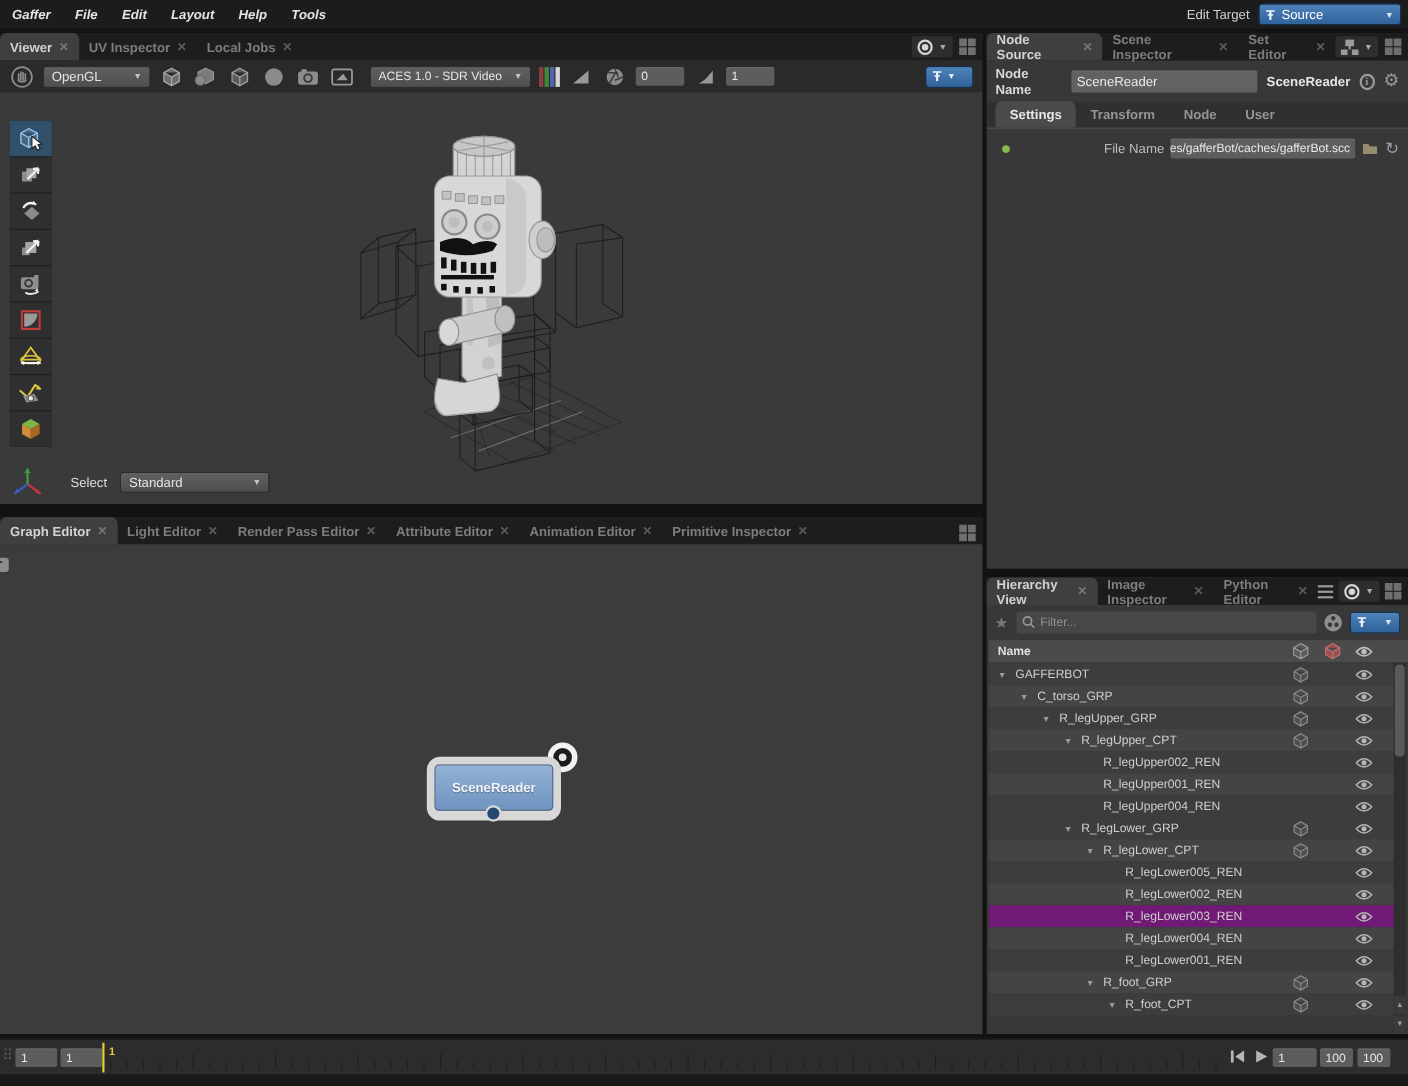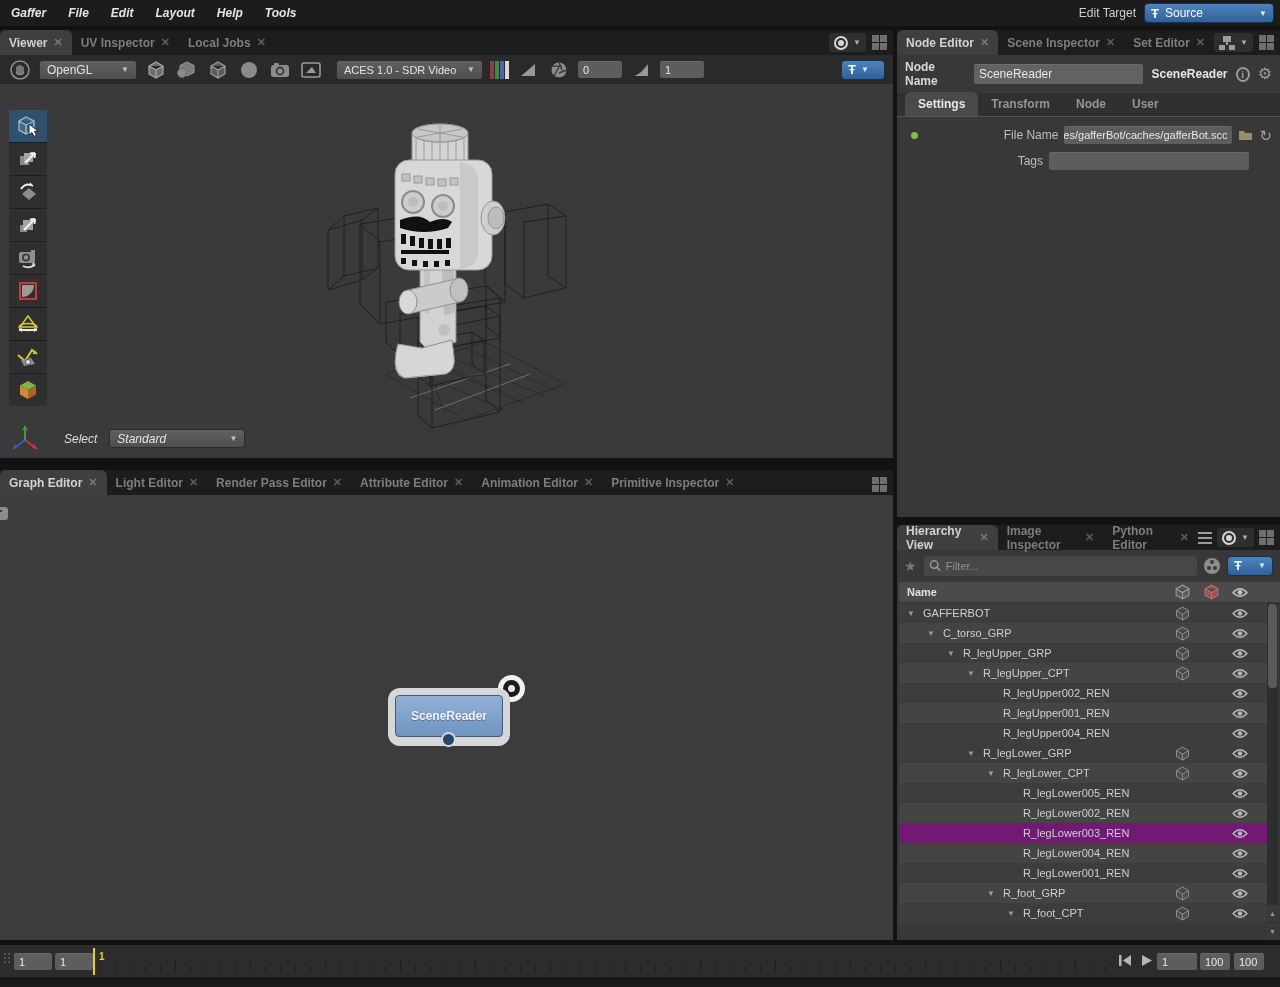--- a/index.html
+++ b/index.html
@@ -48,21 +48,21 @@
   
   #viewer-panel { left:0; top:30px; width:893px; height:428px; background:#2b2b2b; }
   #viewer-toolbar { position:absolute; left:0; top:25px; right:0; height:29px; background:#2a2a2a; display:flex; align-items:center; gap:7px; padding:0 8px; }
   .tbtn { width:24px; height:22px; display:flex; align-items:center; justify-content:center; border-radius:3px; }
   #viewport { position:absolute; left:0; top:54px; right:0; bottom:0; background:#3a3a3a; }
 
   #tool-column { position:absolute; left:9px; top:26px; width:38px; background:#1d1d1d; display:flex; flex-direction:column; gap:1px; }
   .tool-btn { width:38px; height:32px; background:#2f2f2f; display:flex; align-items:center; justify-content:center; }
   .tool-btn.active { background:#30506b; }
 
-  #select-row { position:absolute; left:64px; bottom:10px; display:flex; align-items:center; gap:12px;font-style:italic; }
+  #select-row { position:absolute; left:64px; bottom:10px; display:flex; align-items:center; gap:12px; }
   #select-label { font-size:12px; color:#dedede; }
   #select-dropdown { width:136px; height:19px; }
 
   
   #graph-panel { left:0; top:470px; width:893px; height:470px; background:#3c3c3c; }
   #graph-content { position:absolute; left:0; top:25px; right:0; bottom:0; background:#3c3c3c; }
 
   #scene-node { position:absolute; left:388px; top:193px; width:122px; height:58px; }
   #scene-node .halo { position:absolute; inset:0; background:#d7d7d7; border-radius:12px; }
   #scene-node .body { position:absolute; left:7px; top:7px; right:7px; bottom:9px; background:linear-gradient(#93b1d5,#6f94c0); border:1px solid #3e5c80; border-radius:4px; display:flex; align-items:center; justify-content:center; }
@@ -493,21 +493,21 @@
           <span>SceneReader</span>
         </div>
       <div class="port"></div>
     </div>
   </div>
 </div>
 
 <div id="node-editor-panel" class="panel">
   <div class="tabbar" id="nodeeditor-tabbar">
     <div class="tab active">
-        <span>Node Editor</span>
+        <span>Node Source</span>
         <span class="x">✕</span>
       </div>
       <div class="tab">
         <span>Scene Inspector</span>
         <span class="x">✕</span>
       </div>
       <div class="tab">
         <span>Set Editor</span>
         <span class="x">✕</span>
       </div>
@@ -553,26 +553,20 @@
     <div id="file-name-input" class="field">
         <span>rces/gafferBot/caches/gafferBot.scc</span>
       </div>
     <svg width="15" height="12" viewBox="0 0 15 12">
         <path d="M1 2 h5 l1.5 2 H14 v7 H1 Z" fill="#8f8option872"></path>
         <path d="M1 2 h5 l1.5 2 H14 v7 H1 Z" fill="#988c6e"></path>
       </svg>
     <span class="refresh-icon" style="margin-right:8px;">↻</span>
   </div>
 
-  <div class="ne-row" style="top:122px;left:0;">
-    <span class="ne-label" style="flex:1;">Tags</span>
-    <div id="tags-input" class="field" style="margin-right:31px;">
-        <span></span>
-      </div>
-  </div>
 </div>
 
 <div id="hierarchy-panel" class="panel">
   <div class="tabbar" id="hierarchy-tabbar">
     <div class="tab active">
         <span>Hierarchy View</span>
         <span class="x">✕</span>
       </div>
       <div class="tab">
         <span>Image Inspector</span>

